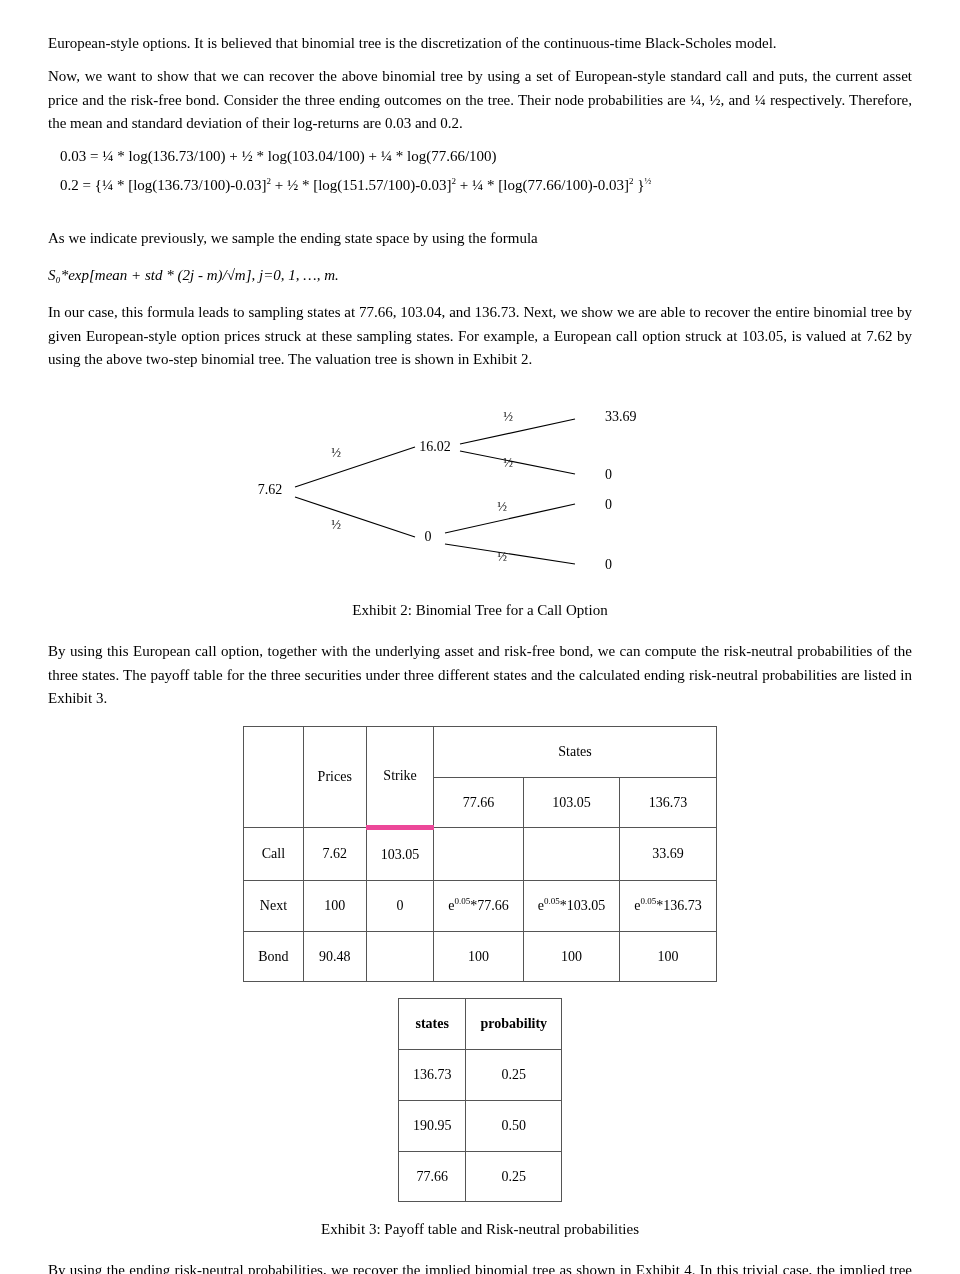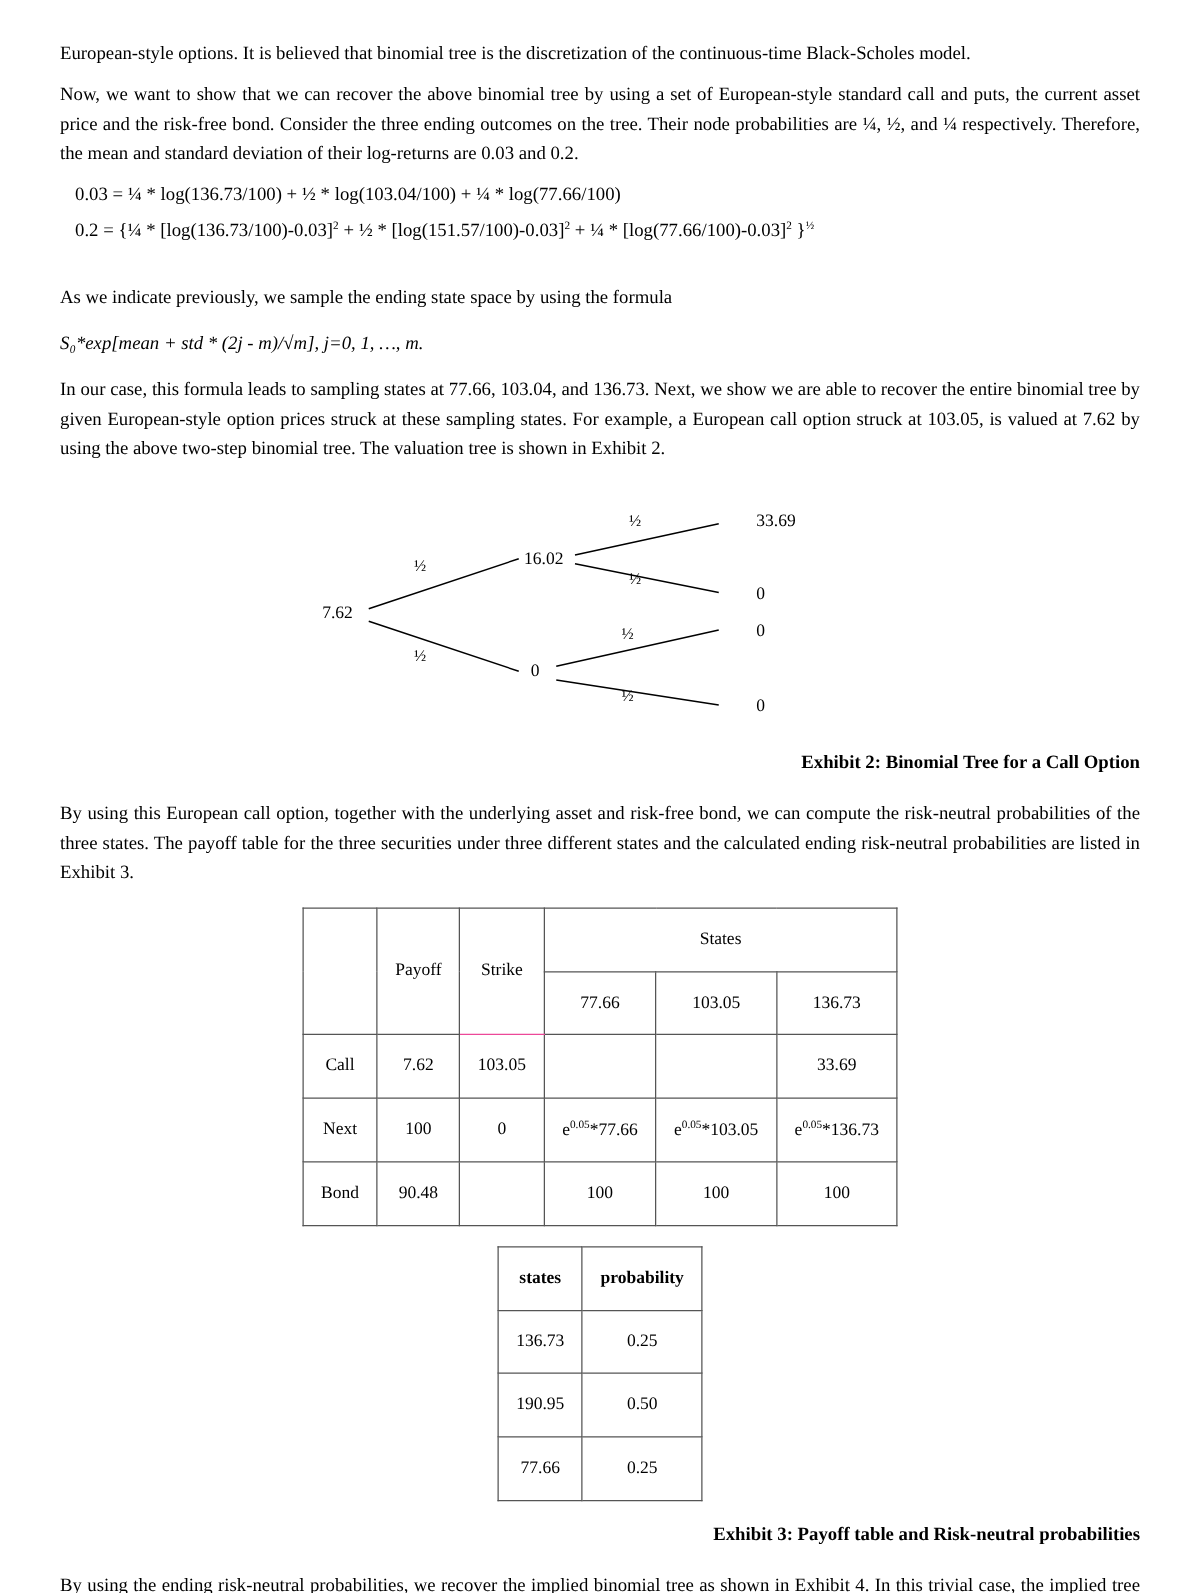--- a/index.html
+++ b/index.html
@@ -7,21 +7,21 @@
       font-family: "Times New Roman", Times, serif;
       font-size: 15px;
       line-height: 1.55;
       color: #000;
       background: #fff;
       padding: 32px 48px;
       max-width: 960px;
     }
     p { margin-bottom: 10px; text-align: justify; }
     .math-line { margin: 6px 12px; font-family: "Times New Roman", Times, serif; }
-    .exhibit-title { font-weight: bold; text-align: right; margin: 10px 0 18px 0; }
+    .exhibit-title { font-weight: normal; text-align: center; margin: 10px 0 18px 0; }
 
     
     .tree-container { display: flex; justify-content: center; margin: 18px 0 4px 0; }
 
     
     .table-wrap { display: flex; justify-content: center; margin: 16px 0; }
     table { border-collapse: collapse; font-size: 14px; }
     table td, table th { padding: 14px 14px; text-align: center; }
     .main-table { border: 1px solid #555; }
     .main-table td, .main-table th { border: 1px solid #555; }
@@ -96,22 +96,22 @@
 <div class="exhibit-title">Exhibit 2: Binomial Tree for a Call Option</div>
 
 <p>By using this European call option, together with the underlying asset and risk-free bond, we can compute the risk-neutral probabilities of the three states. The payoff table for the three securities under three different states and the calculated ending risk-neutral probabilities are listed in Exhibit 3.</p>
 
 
 <div class="table-wrap">
   <table class="main-table">
     <thead>
       <tr>
         <td rowspan="2" style="border-bottom:1px solid #555;"></td>
-        <td rowspan="2" style="border-bottom:1px solid #555;">Payoff</td>
-        <td rowspan="2" style="border-bottom:1px solid #ec4899;">Strike</td>
+        <td rowspan="2" style="border-bottom:1px solid #555;">Prices</td>
+        <td rowspan="2" style="border-bottom:5px solid #ec4899;">Strike</td>
         <td colspan="3" style="text-align:center; border-bottom:1px solid #555;">States</td>
       </tr>
       <tr>
         <td>77.66</td>
         <td>103.05</td>
         <td>136.73</td>
       </tr>
     </thead>
     <tbody>
 

